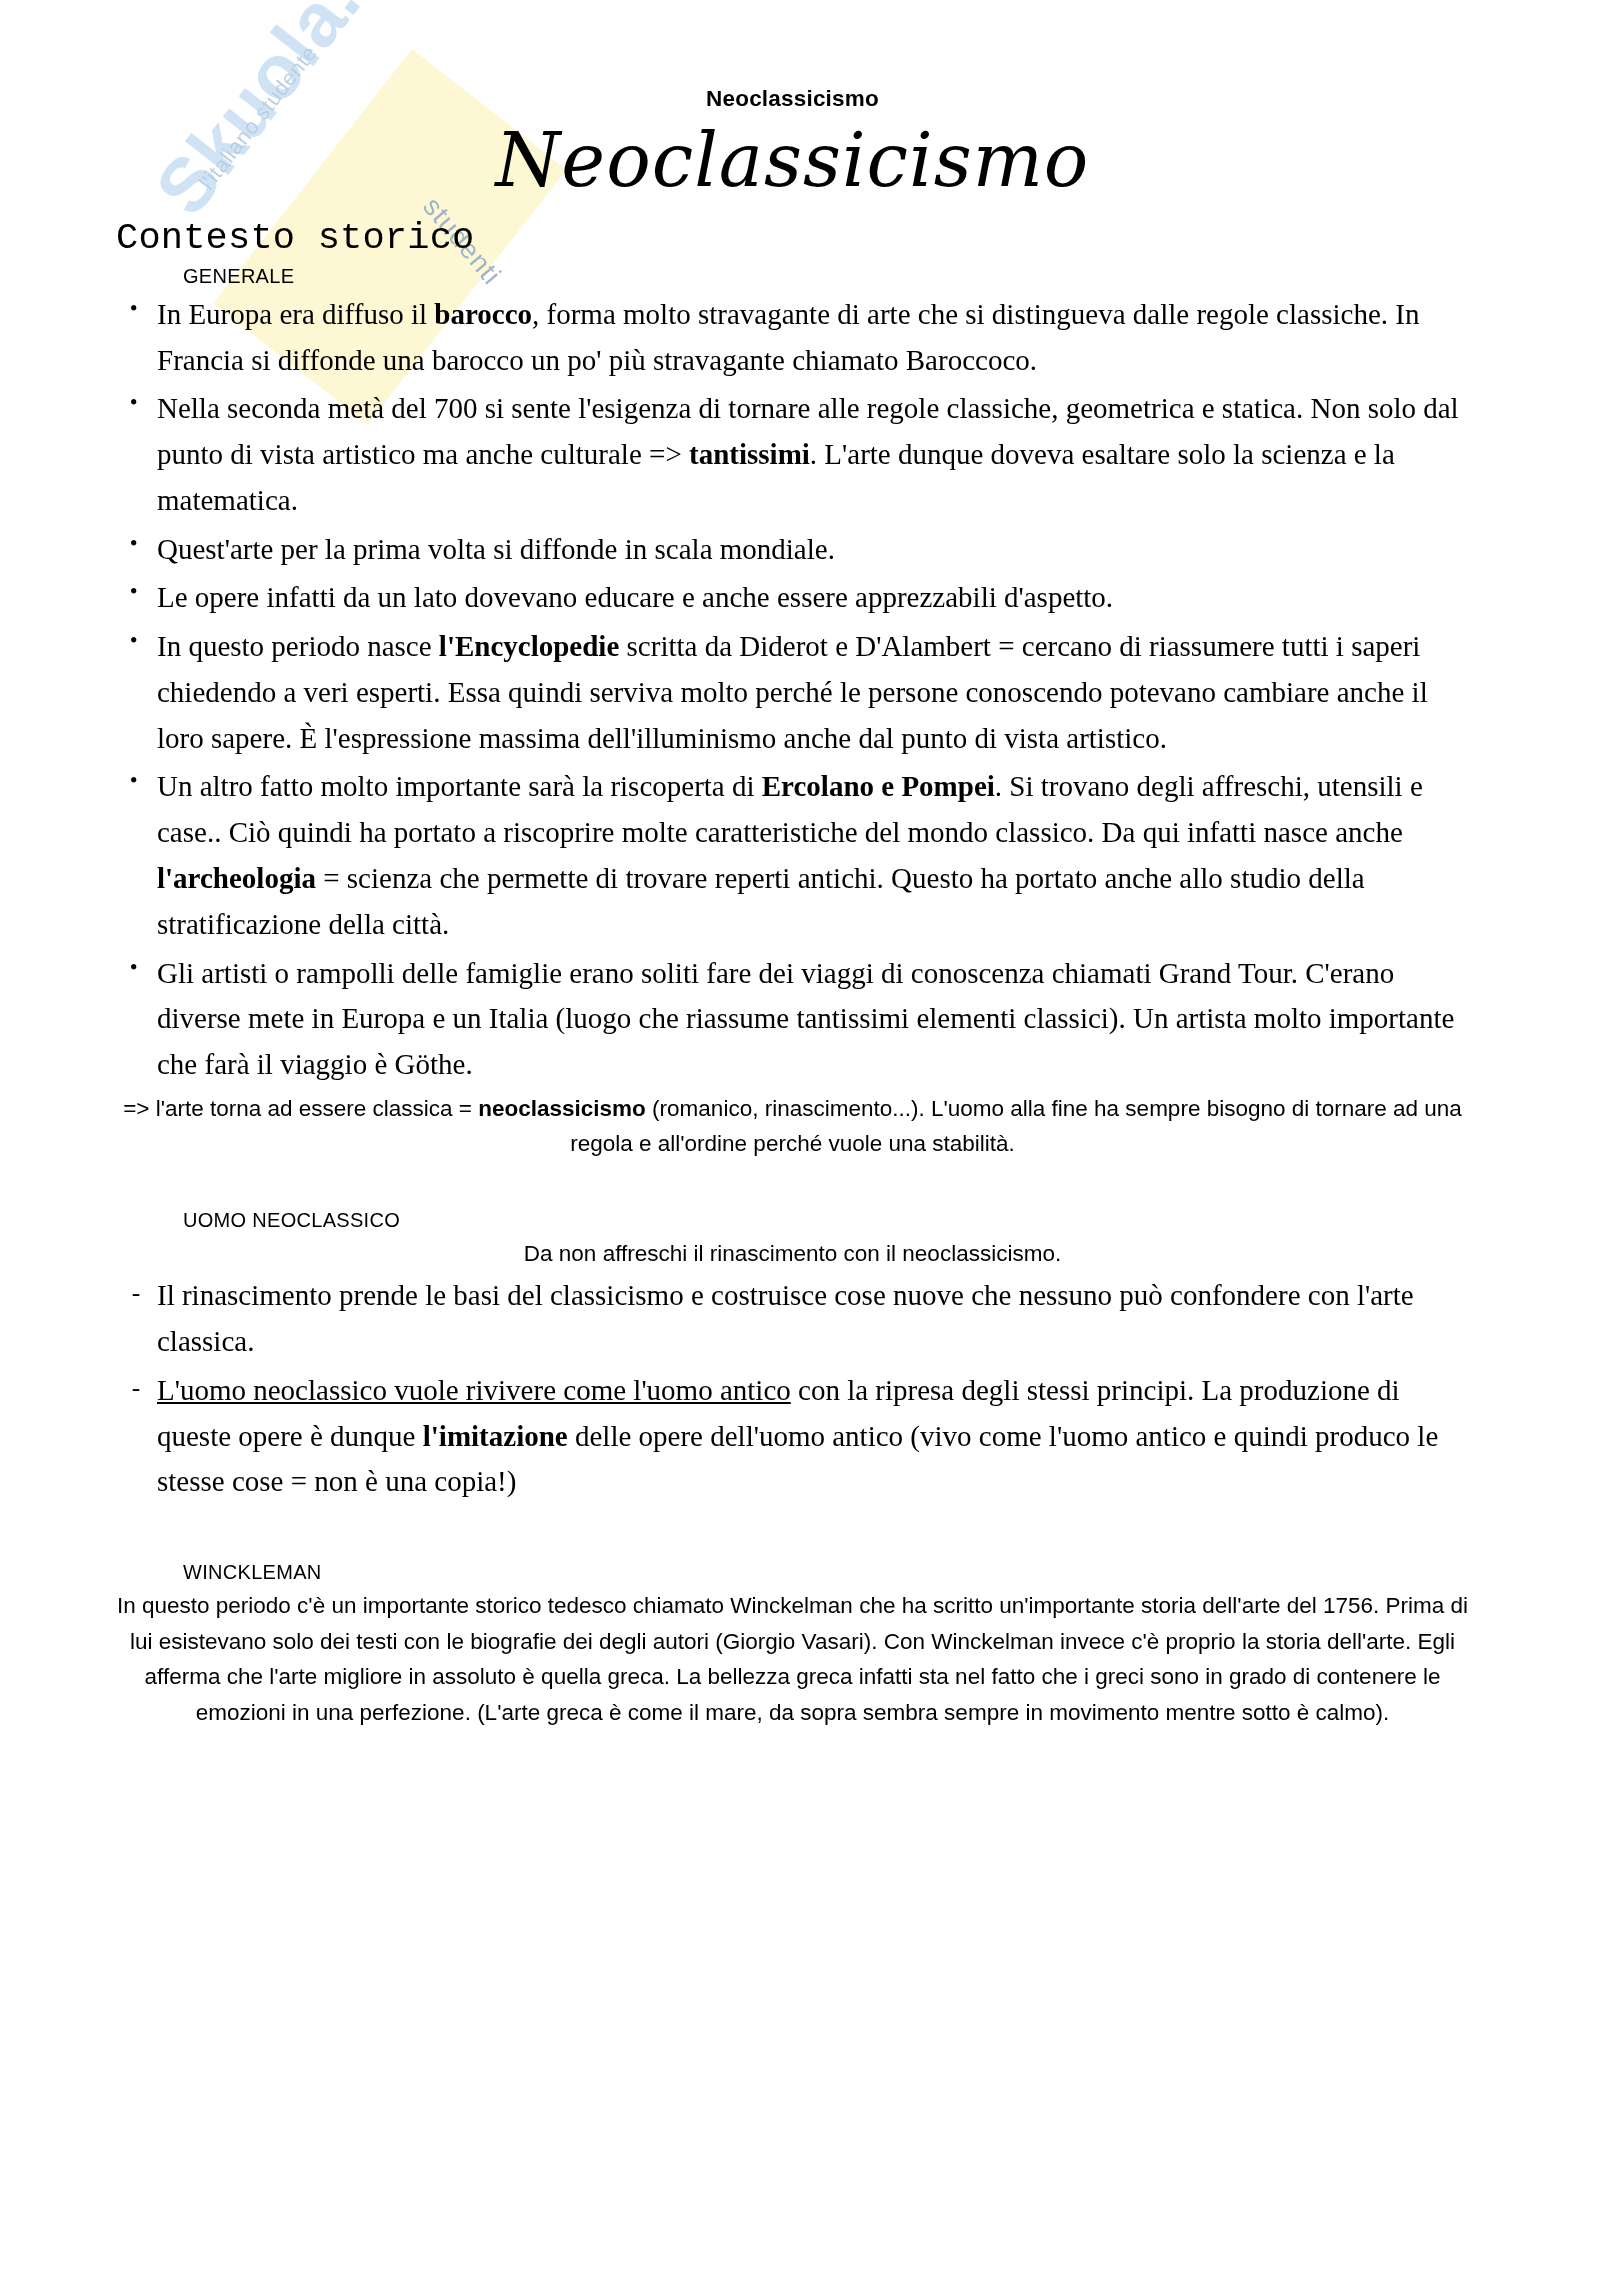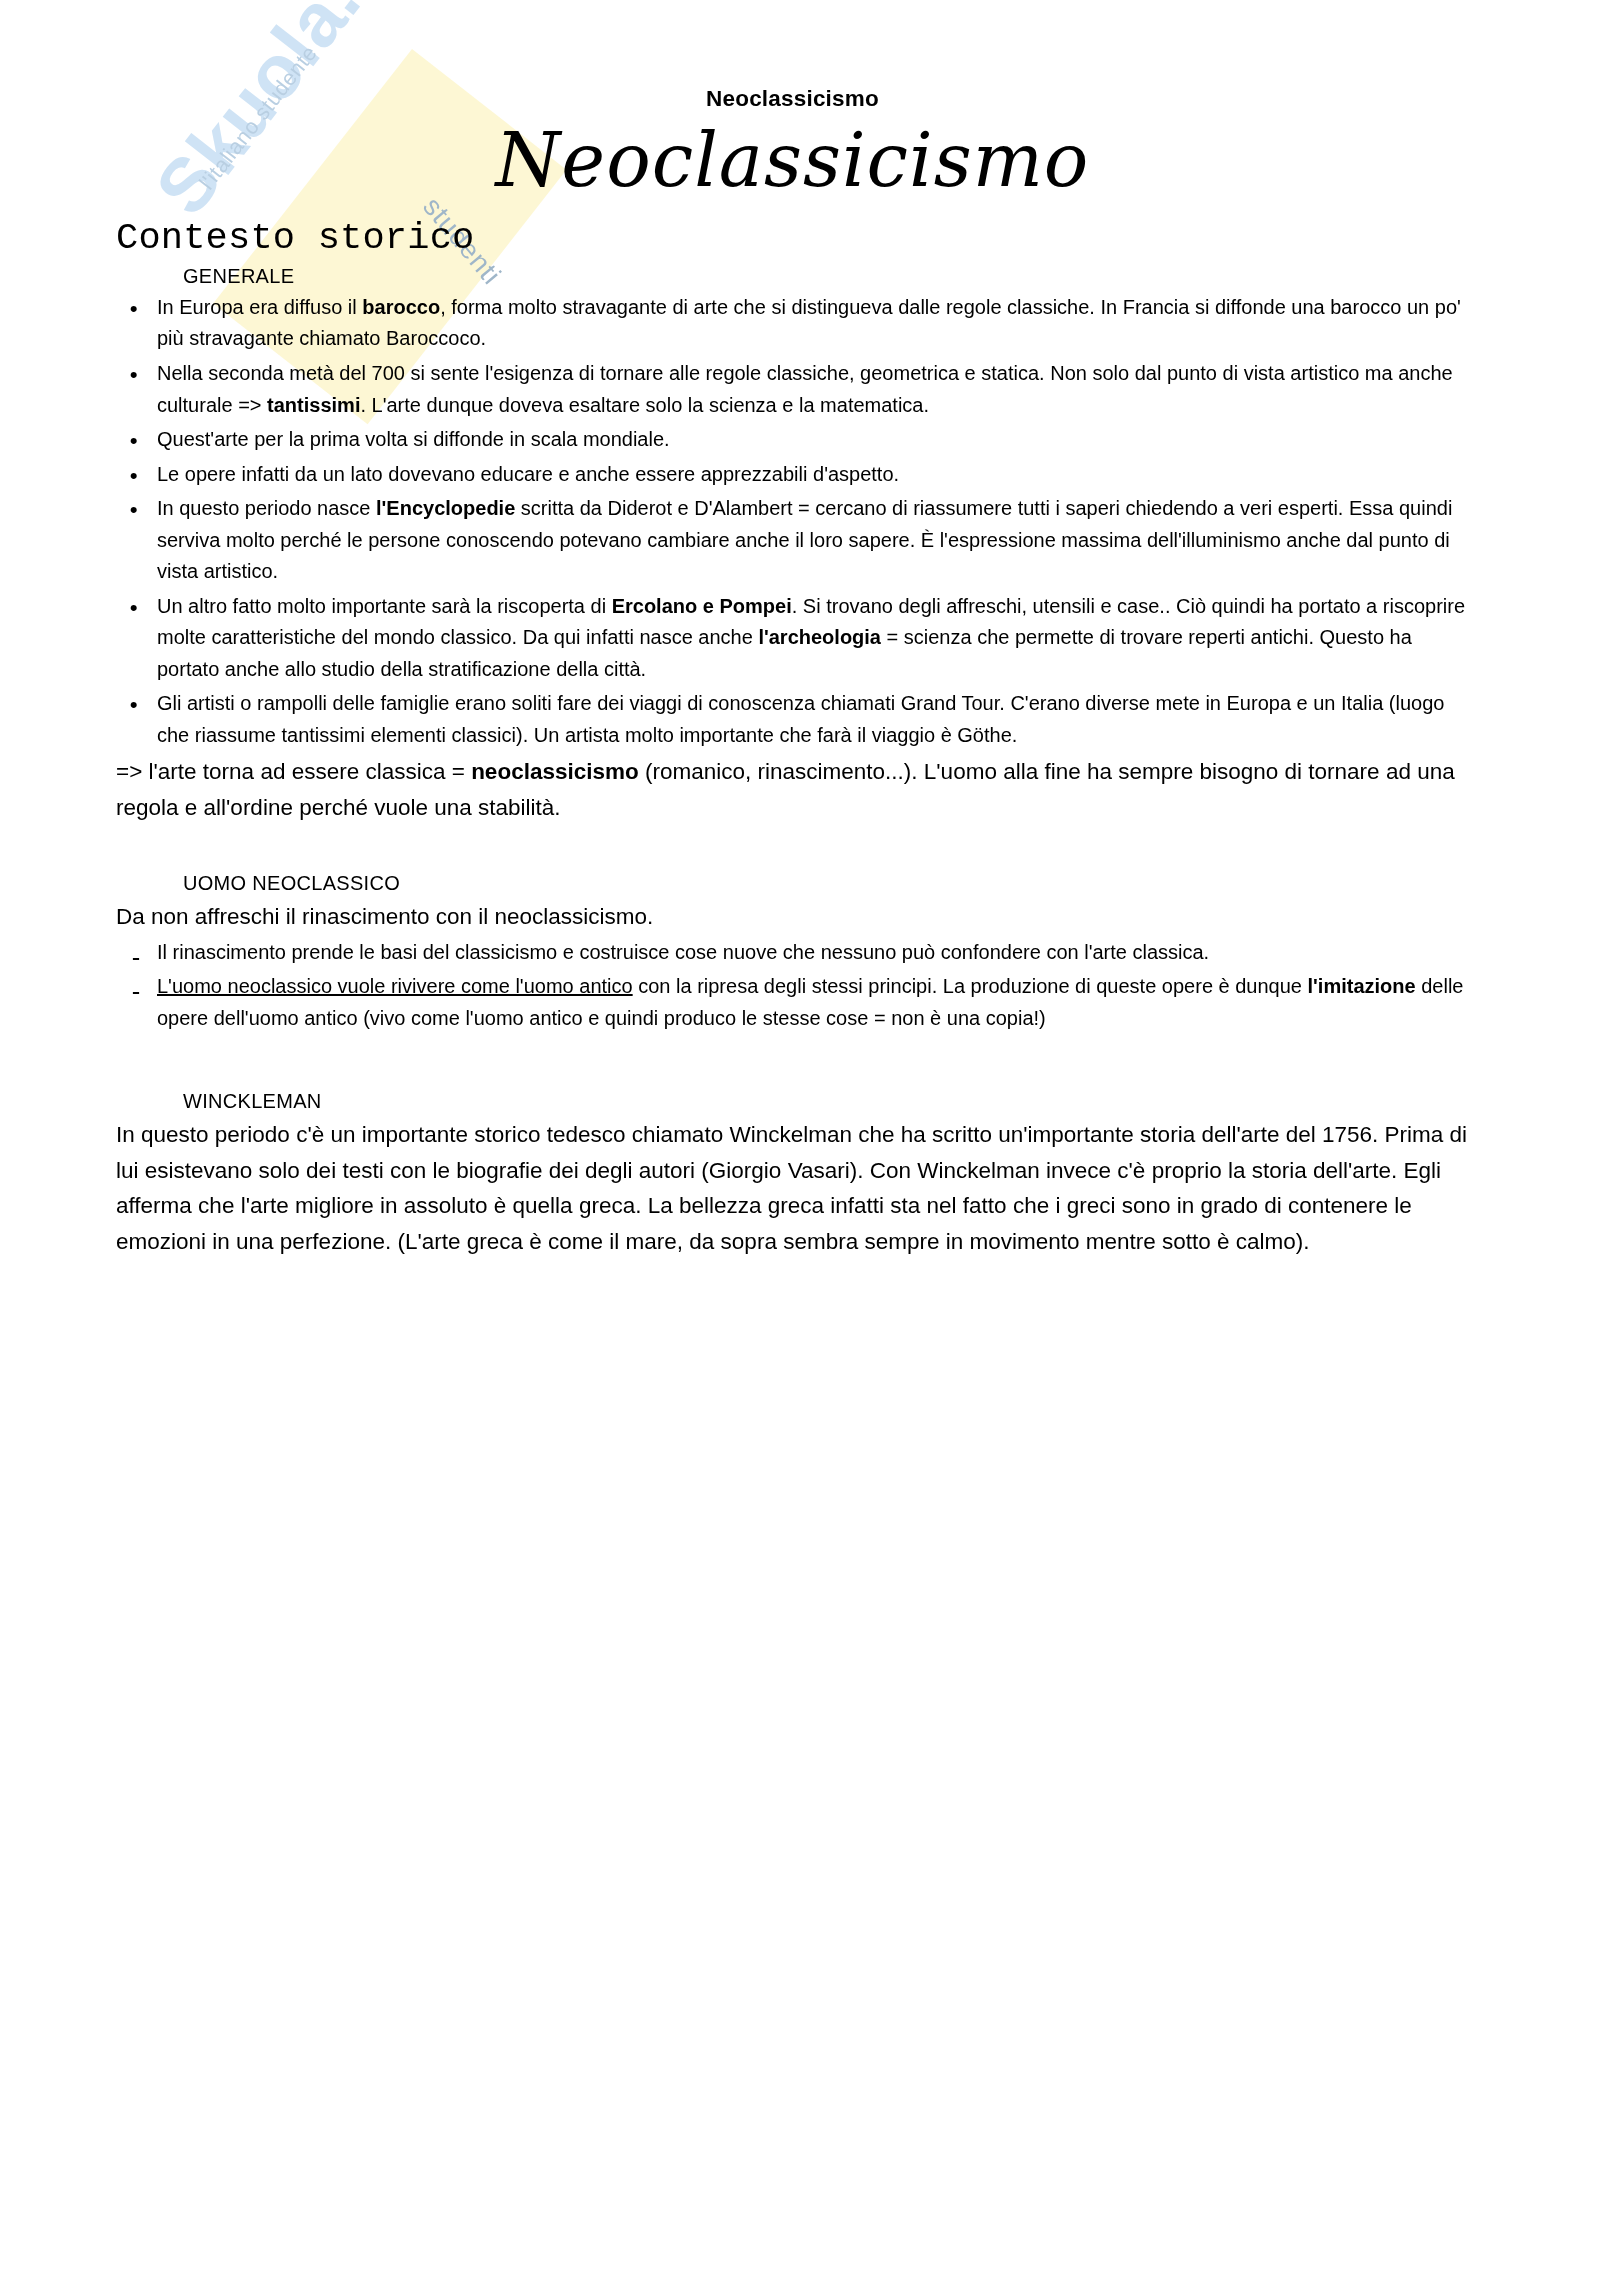--- a/index.html
+++ b/index.html
@@ -114,33 +114,34 @@
   }
   .subhead {
     font-size: 20px;
     margin: 5.9px 0 3.9px 67px;
     letter-spacing: 0.3px;
   }
   p.para {
     font-size: 22.5px;
     line-height: 1.58;
     margin: 0 0 2px 0;
-    text-align: left;
+    text-align: center;
   }
   ul.bullets, ul.dashes {
     list-style: none;
     margin: 0;
     padding: 0;
   }
   ul.bullets > li, ul.dashes > li {
     position: relative;
-    font-size: 20px;
+    font-size: 29px;
     line-height: 1.58;
     padding-left: 41px;
     margin: 0 0 2.9px 0;
+    font-family: Liberation Serif, serif;
   }
   ul.bullets > li::before {
     content: "\2022";
     position: absolute;
     left: 13.7px;
     top: -1px;
     font-size: 22.5px;
   }
   ul.dashes > li::before {
     content: "-";

